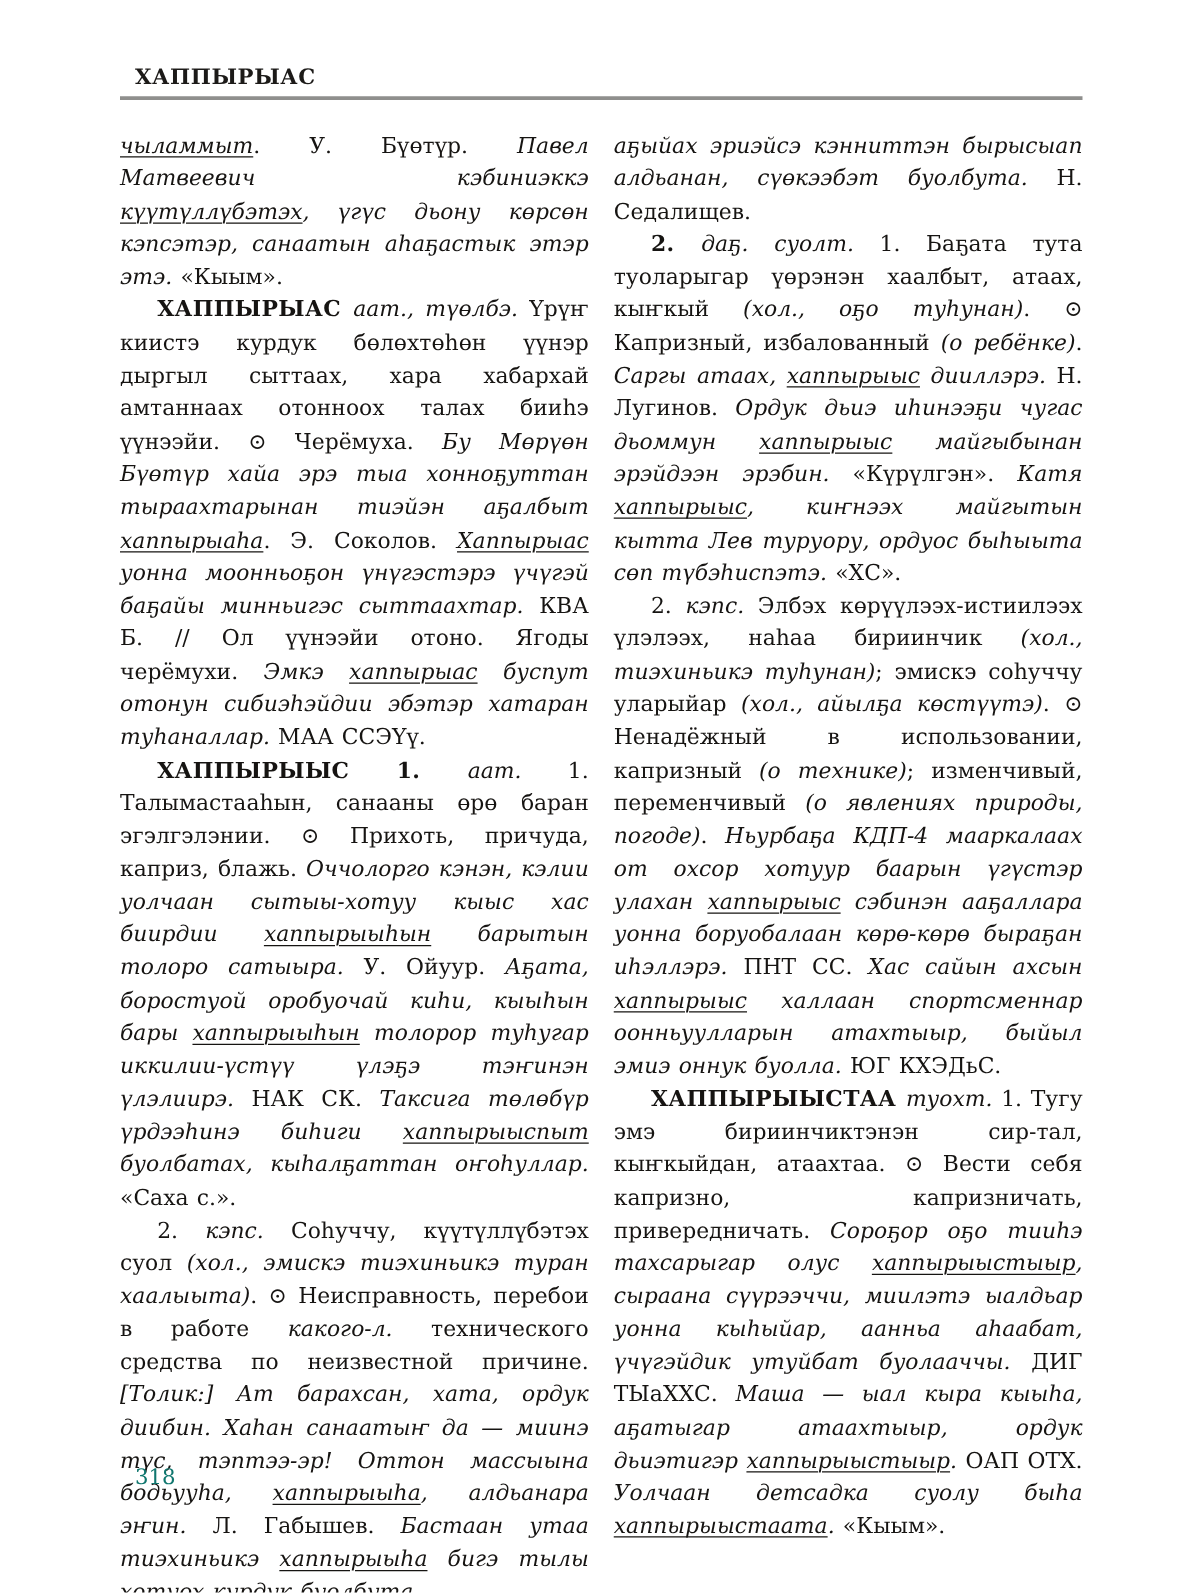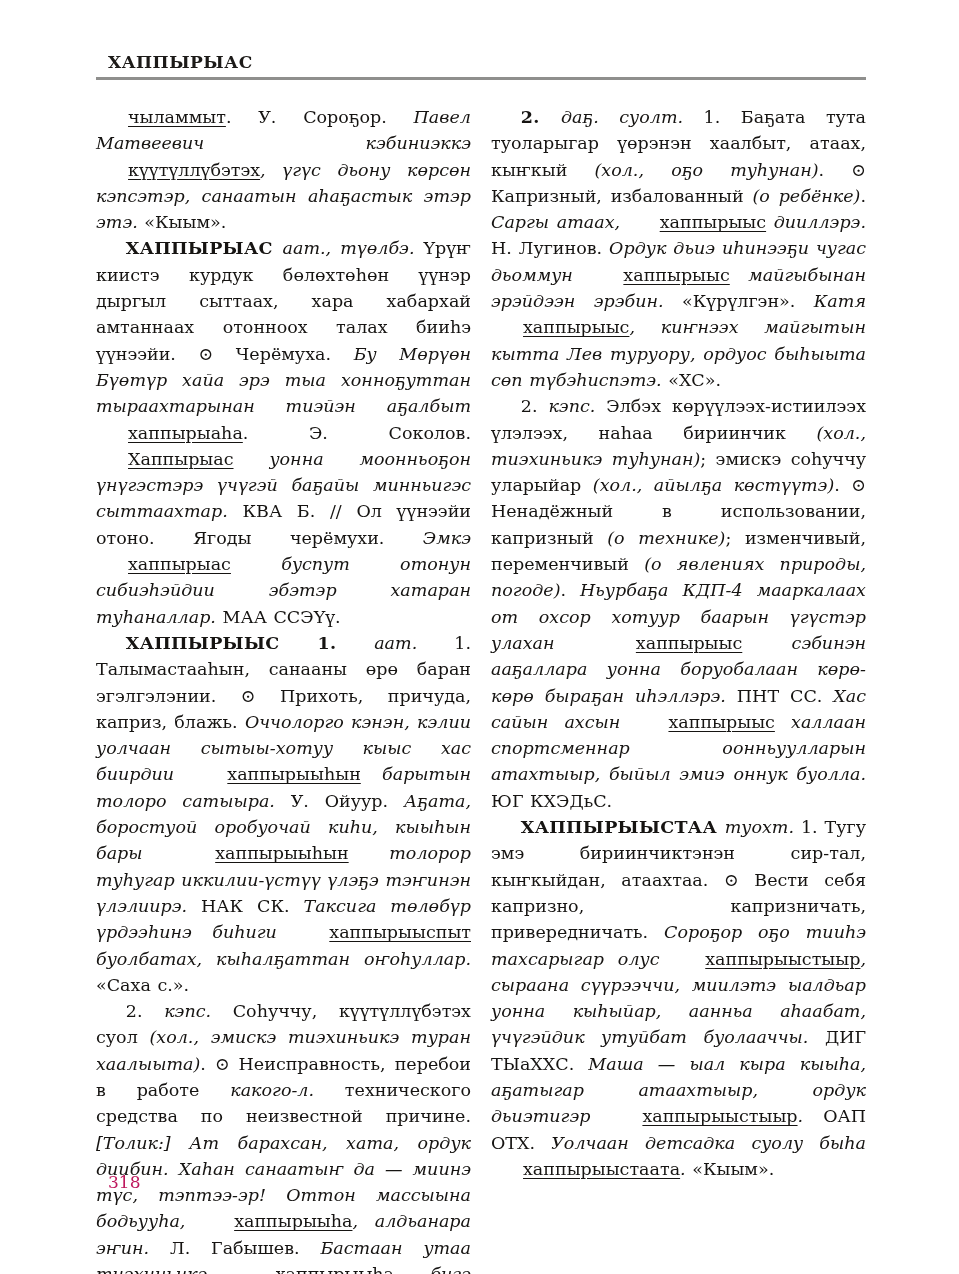--- a/index.html
+++ b/index.html
@@ -49,50 +49,51 @@
     margin: 0;
     padding: 0;
   }
   .col p.indent {
     text-indent: 1.7em;
   }
   .run-n { font-style: normal; }
   .run-i { font-style: italic; }
   .run-b { font-weight: bold; letter-spacing: 0.3px; }
   .run-u {
+    font-style: italic;
     text-decoration: underline;
     text-decoration-thickness: 1px;
     text-underline-offset: 3px;
-    margin-left: 32px;
   }
   .page-number {
     position: absolute;
     left: 108px;
     top: 1172px;
     font-size: 17px;
-    color: #be185d;
+    color: #0f766e;
   }
 </style>
 </head>
 <body>
 
 <div class="page">
   <header>
     <div class="running-head">ХАППЫРЫАС</div>
     <div class="header-rule"></div>
   </header>
 
   <main class="columns">
     <div class="col" id="col-left">
-        <p class=""><span class="run-u">чыламмыт</span><span class="run-n">. У. Сороҕор. </span><span class="run-i">Павел Матвеевич кэбиниэккэ </span><span class="run-u">күүтүллүбэтэх</span><span class="run-i">, үгүс дьону көрсөн кэпсэтэр, санаатын аһаҕастык этэр этэ.</span><span class="run-n"> «Кыым».</span></p>
+        <p class=""><span class="run-u">чыламмыт</span><span class="run-n">. У. Бүөтүр. </span><span class="run-i">Павел Матвеевич кэбиниэккэ </span><span class="run-u">күүтүллүбэтэх</span><span class="run-i">, үгүс дьону көрсөн кэпсэтэр, санаатын аһаҕастык этэр этэ.</span><span class="run-n"> «Кыым».</span></p>
         <p class="indent"><span class="run-b">ХАППЫРЫАС </span><span class="run-i">аат., түөлбэ. </span><span class="run-n">Үрүҥ киистэ курдук бөлөхтөһөн үүнэр дыргыл сыттаах, хара хабархай амтаннаах отонноох талах бииһэ үүнээйи. ⊙ Черёмуха. </span><span class="run-i">Бу Мөрүөн Бүөтүр хайа эрэ тыа хонноҕуттан тыраахтарынан тиэйэн аҕалбыт </span><span class="run-u">хаппырыаһа</span><span class="run-n">. Э. Соколов. </span><span class="run-u">Хаппырыас</span><span class="run-i"> уонна моонньоҕон үнүгэстэрэ үчүгэй баҕайы минньигэс сыттаахтар.</span><span class="run-n"> КВА Б. // Ол үүнээйи отоно. Ягоды черёмухи. </span><span class="run-i">Эмкэ </span><span class="run-u">хаппырыас</span><span class="run-i"> буспут отонун сибиэһэйдии эбэтэр хатаран туһаналлар.</span><span class="run-n"> МАА ССЭҮү.</span></p>
         <p class="indent"><span class="run-b">ХАППЫРЫЫС 1. </span><span class="run-i">аат. </span><span class="run-n">1. Талымастааһын, санааны өрө баран эгэлгэлэнии. ⊙ Прихоть, причуда, каприз, блажь. </span><span class="run-i">Оччолорго кэнэн, кэлии уолчаан сытыы-хотуу кыыс хас биирдии </span><span class="run-u">хаппырыыһын</span><span class="run-i"> барытын толоро сатыыра.</span><span class="run-n"> У. Ойуур. </span><span class="run-i">Аҕата, боростуой оробуочай киһи, кыыһын бары </span><span class="run-u">хаппырыыһын</span><span class="run-i"> толорор туһугар иккилии-үстүү үлэҕэ тэҥинэн үлэлиирэ.</span><span class="run-n"> НАК СК. </span><span class="run-i">Таксига төлөбүр үрдээһинэ биһиги </span><span class="run-u">хаппырыыспыт</span><span class="run-i"> буолбатах, кыһалҕаттан оҥоһуллар.</span><span class="run-n"> «Саха с.».</span></p>
         <p class="indent"><span class="run-n">2. </span><span class="run-i">кэпс. </span><span class="run-n">Соһуччу, күүтүллүбэтэх суол </span><span class="run-i">(хол., эмискэ тиэхиньикэ туран хаалыыта)</span><span class="run-n">. ⊙ Неисправность, перебои в работе </span><span class="run-i">какого-л.</span><span class="run-n"> технического средства по неизвестной причине. </span><span class="run-i">[Толик:] Ат барахсан, хата, ордук диибин. Хаһан санаатыҥ да — миинэ түс, тэптээ-эр! Оттон массыына бодьууһа, </span><span class="run-u">хаппырыыһа</span><span class="run-i">, алдьанара эҥин.</span><span class="run-n"> Л. Габышев. </span><span class="run-i">Бастаан утаа тиэхиньикэ </span><span class="run-u">хаппырыыһа</span><span class="run-i"> бигэ тылы хотуох курдук буолбута,</span></p>
       </div>
     <div class="col" id="col-right">
+        <p class=""><span class="run-i">аҕыйах эриэйсэ кэнниттэн бырысыап алдьанан, сүөкээбэт буолбута.</span><span class="run-n"> Н. Седалищев.</span></p>
         <p class="indent"><span class="run-b">2. </span><span class="run-i">даҕ. суолт. </span><span class="run-n">1. Баҕата тута туоларыгар үөрэнэн хаалбыт, атаах, кыҥкый </span><span class="run-i">(хол., оҕо туһунан)</span><span class="run-n">. ⊙ Капризный, избалованный </span><span class="run-i">(о ребёнке)</span><span class="run-n">. </span><span class="run-i">Саргы атаах, </span><span class="run-u">хаппырыыс</span><span class="run-i"> дииллэрэ.</span><span class="run-n"> Н. Лугинов. </span><span class="run-i">Ордук дьиэ иһинээҕи чугас дьоммун </span><span class="run-u">хаппырыыс</span><span class="run-i"> майгыбынан эрэйдээн эрэбин.</span><span class="run-n"> «Күрүлгэн». </span><span class="run-i">Катя </span><span class="run-u">хаппырыыс</span><span class="run-i">, киҥнээх майгытын кытта Лев туруору, ордуос быһыыта сөп түбэһиспэтэ.</span><span class="run-n"> «ХС».</span></p>
         <p class="indent"><span class="run-n">2. </span><span class="run-i">кэпс. </span><span class="run-n">Элбэх көрүүлээх-истиилээх үлэлээх, наһаа бириинчик </span><span class="run-i">(хол., тиэхиньикэ туһунан)</span><span class="run-n">; эмискэ соһуччу уларыйар </span><span class="run-i">(хол., айылҕа көстүүтэ)</span><span class="run-n">. ⊙ Ненадёжный в использовании, капризный </span><span class="run-i">(о технике)</span><span class="run-n">; изменчивый, переменчивый </span><span class="run-i">(о явлениях природы, погоде)</span><span class="run-n">. </span><span class="run-i">Ньурбаҕа КДП-4 мааркалаах от охсор хотуур баарын үгүстэр улахан </span><span class="run-u">хаппырыыс</span><span class="run-i"> сэбинэн ааҕаллара уонна боруобалаан көрө-көрө быраҕан иһэллэрэ.</span><span class="run-n"> ПНТ СС. </span><span class="run-i">Хас сайын ахсын </span><span class="run-u">хаппырыыс</span><span class="run-i"> халлаан спортсменнар оонньуулларын атахтыыр, быйыл эмиэ оннук буолла.</span><span class="run-n"> ЮГ КХЭДьС.</span></p>
         <p class="indent"><span class="run-b">ХАППЫРЫЫСТАА </span><span class="run-i">туохт. </span><span class="run-n">1. Тугу эмэ бириинчиктэнэн сир-тал, кыҥкыйдан, атаахтаа. ⊙ Вести себя капризно, капризничать, привередничать. </span><span class="run-i">Сороҕор оҕо тииһэ тахсарыгар олус </span><span class="run-u">хаппырыыстыыр</span><span class="run-i">, сыраана сүүрээччи, миилэтэ ыалдьар уонна кыһыйар, аанньа аһаабат, үчүгэйдик утуйбат буолааччы.</span><span class="run-n"> ДИГ ТЫаХХС. </span><span class="run-i">Маша — ыал кыра кыыһа, аҕатыгар атаахтыыр, ордук дьиэтигэр </span><span class="run-u">хаппырыыстыыр</span><span class="run-i">.</span><span class="run-n"> ОАП ОТХ. </span><span class="run-i">Уолчаан детсадка суолу быһа </span><span class="run-u">хаппырыыстаата</span><span class="run-i">.</span><span class="run-n"> «Кыым».</span></p>
       </div>
   </main>
 </div>
 
 <div class="page-number">318</div>
 
 </body></html>

